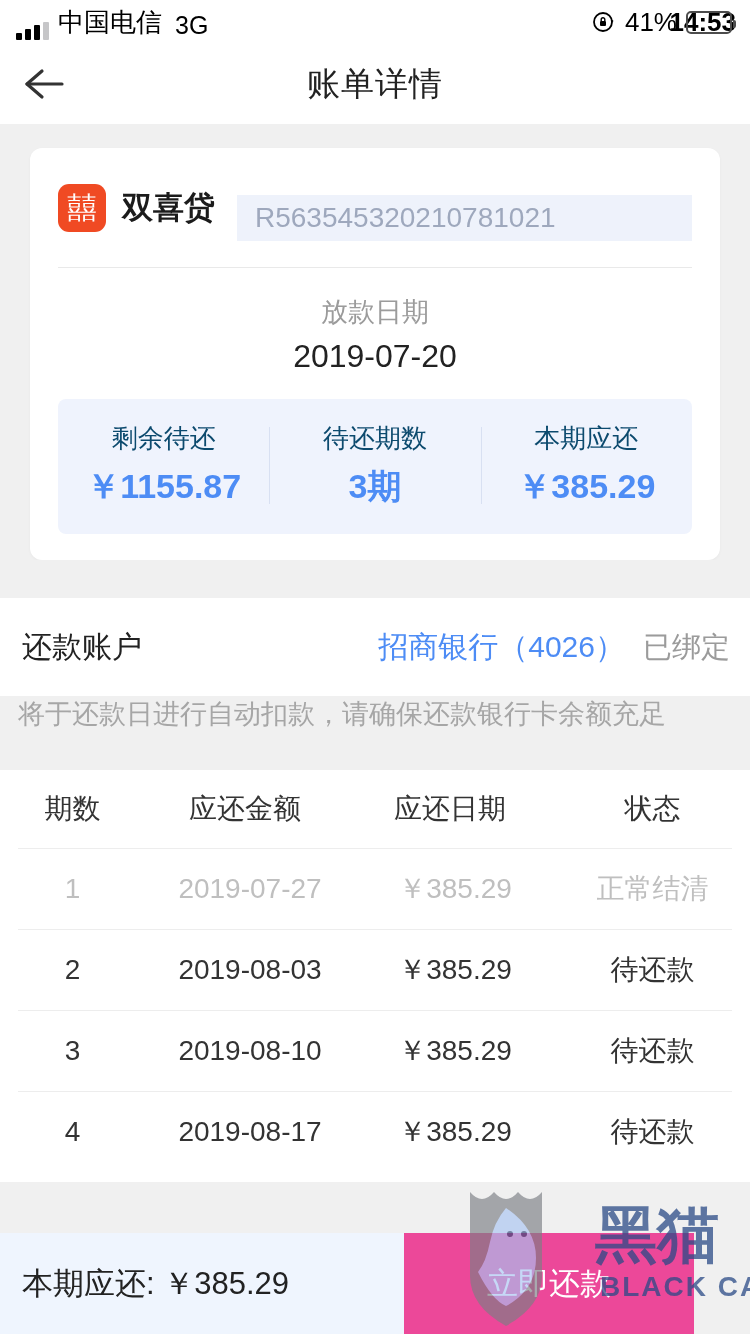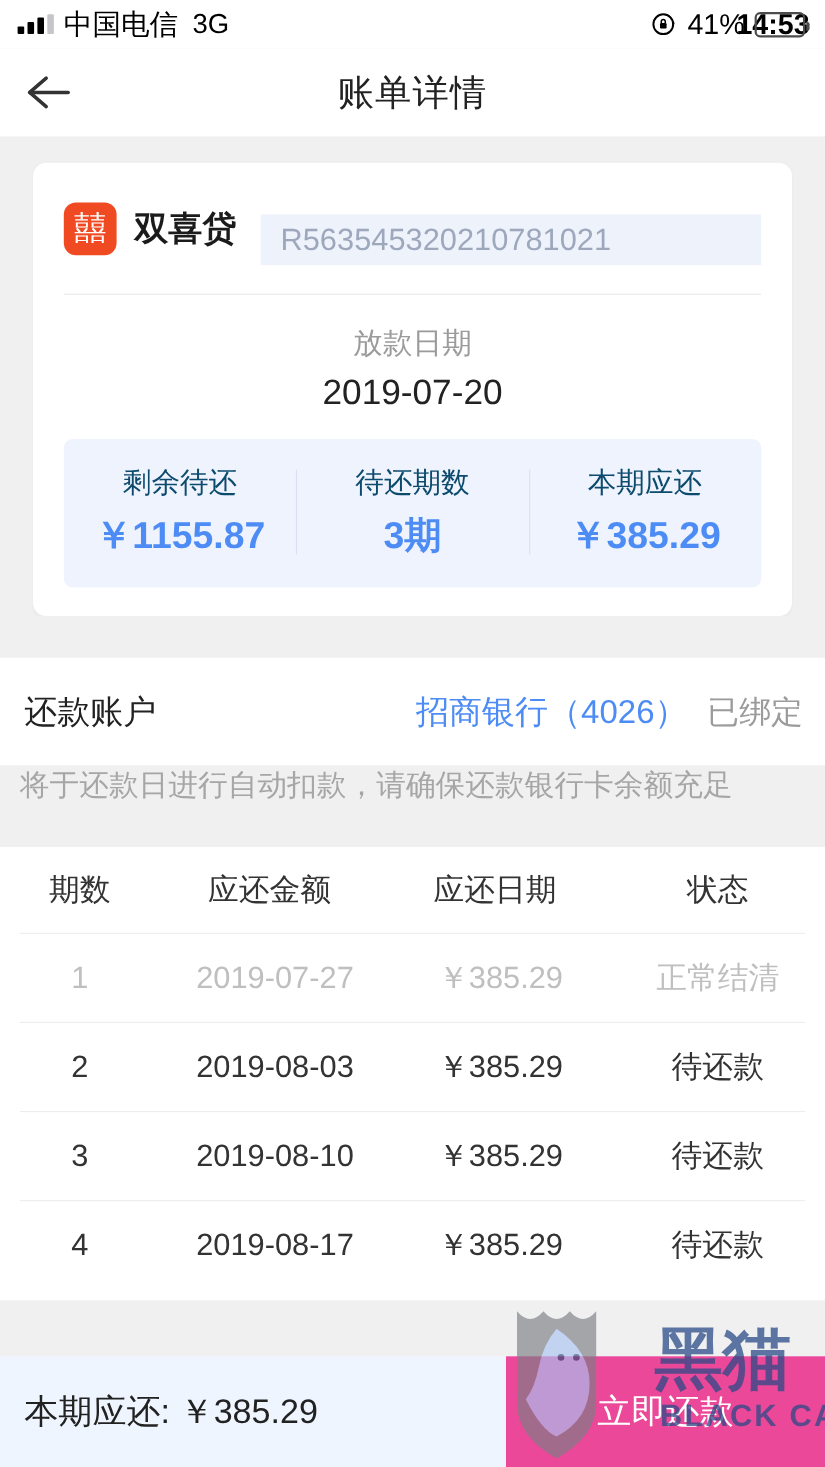--- a/index.html
+++ b/index.html
@@ -10,21 +10,21 @@
     overflow: hidden;
   }
   .screen { position: relative; width: 750px; height: 1334px; background: #f0f0f0; }
 
   
   .statusbar {
     height: 44px; background: #fff;
     display: flex; align-items: center; justify-content: space-between;
     padding: 0 18px 0 16px;
   }
-  .sb-left { display: flex; align-items: center; gap: 9px; }
+  .sb-left { display: flex; align-items: flex-end; gap: 9px; }
   .bars { display: flex; align-items: flex-end; gap: 3px; height: 18px; }
   .bars i { display: block; width: 6px; background: #000; border-radius: 1px; }
   .bars i:nth-child(1){ height: 7px; }
   .bars i:nth-child(2){ height: 11px; }
   .bars i:nth-child(3){ height: 15px; }
   .bars i:nth-child(4){ height: 18px; background: #c6c6c8; }
   .carrier { font-size: 26px; color: #000; letter-spacing: 0px; }
   .nettype { font-size: 25px; color: #000; margin-left: 4px; }
   .sb-time { position: absolute; left: 0; right: 14px; text-align: right;
              font-size: 26px; font-weight: bold; color: #000; pointer-events: none; }
@@ -90,21 +90,21 @@
   .trow { display: flex; align-items: center; height: 80px; }
   .thead { height: 78px; }
   .thead .c { font-size: 29px; color: #333; }
   .trow .c { font-size: 28px; color: #333; text-align: center; }
   .c1 { width: 145px; }
   .c2 { width: 210px; }
   .c3 { width: 200px; }
   .c4 { width: 195px; }
   .trow.settled .c { color: #bfbfbf; }
   .rowline { height: 1px; background: #ededed; margin: 0 18px; }
-  .bottombar { position: absolute; left: 0; bottom: 0; width: 750px; height: 101px;
+  .bottombar { position: absolute; left: 0; bottom: 0; width: 694px; height: 101px;
                background: #eff5fe; display: flex; align-items: center; }
   .bottom-text { font-size: 31px; color: #222; padding-left: 22px; }
   .pay-btn { position: absolute; right: 0; top: 0; width: 290px; height: 101px;
              background: #ec4899; color: #fff; font-size: 31px;
              display: flex; align-items: center; justify-content: center; border: 0; }
 
   
   .watermark { position: absolute; right: 0px; bottom: 0px; width: 300px; height: 150px;
                pointer-events: none; opacity: 0.88; }
 </style>

